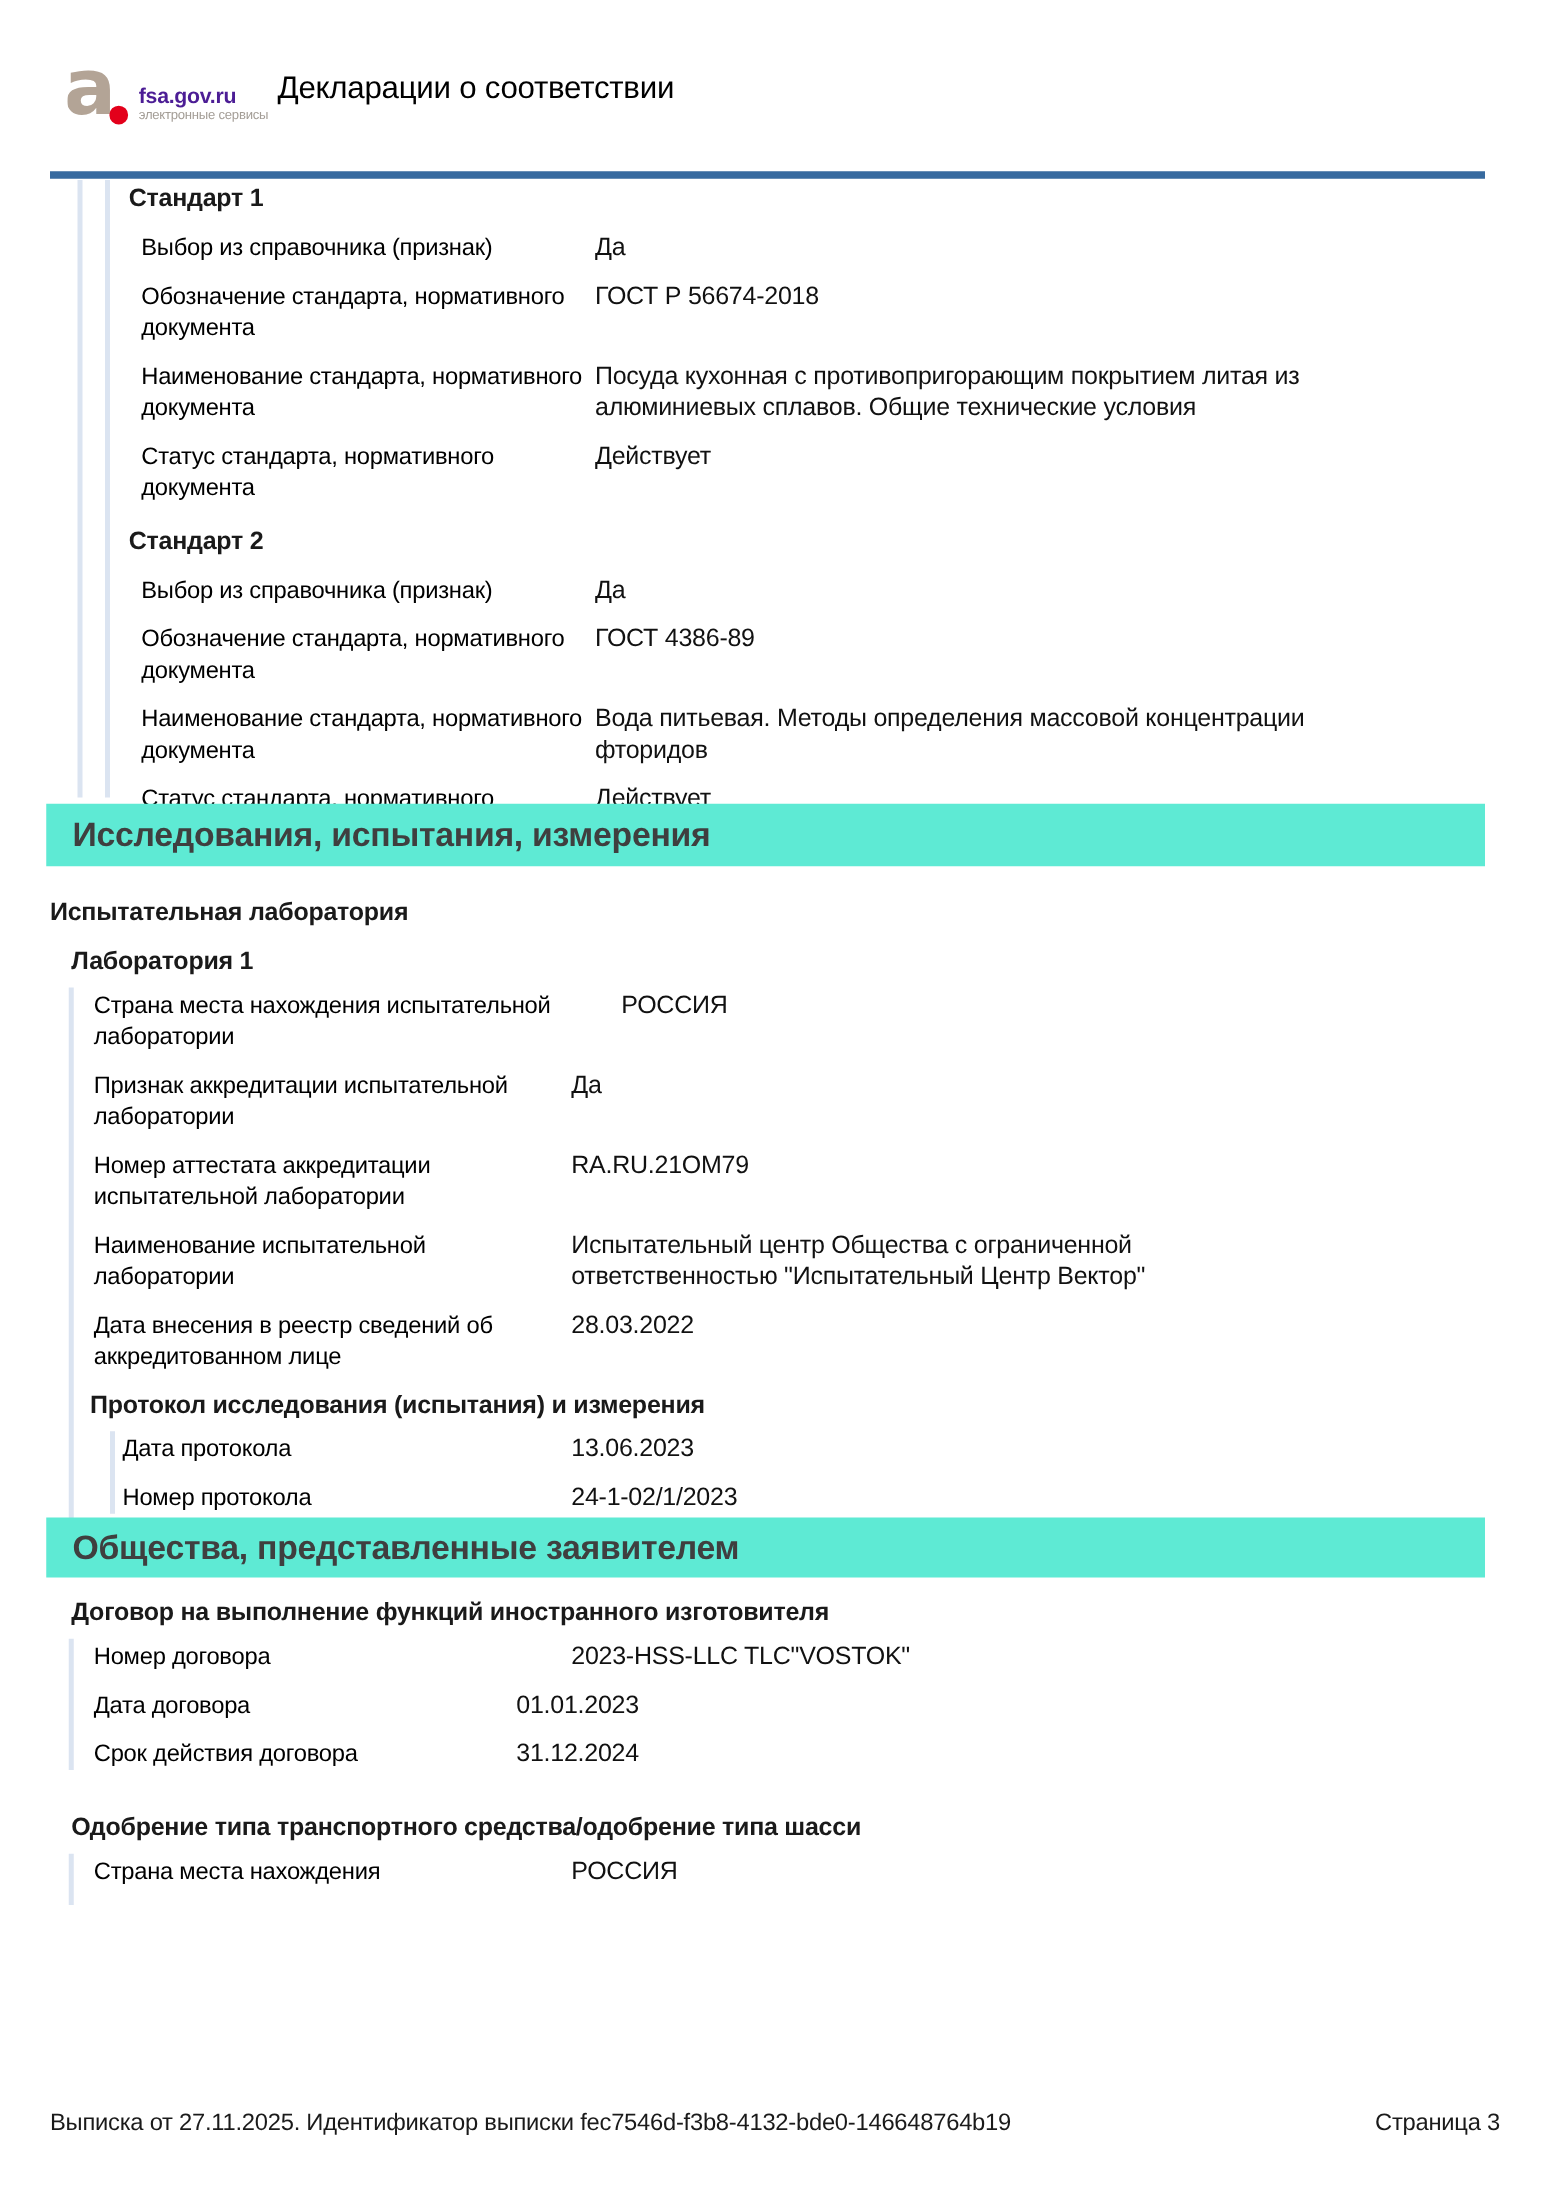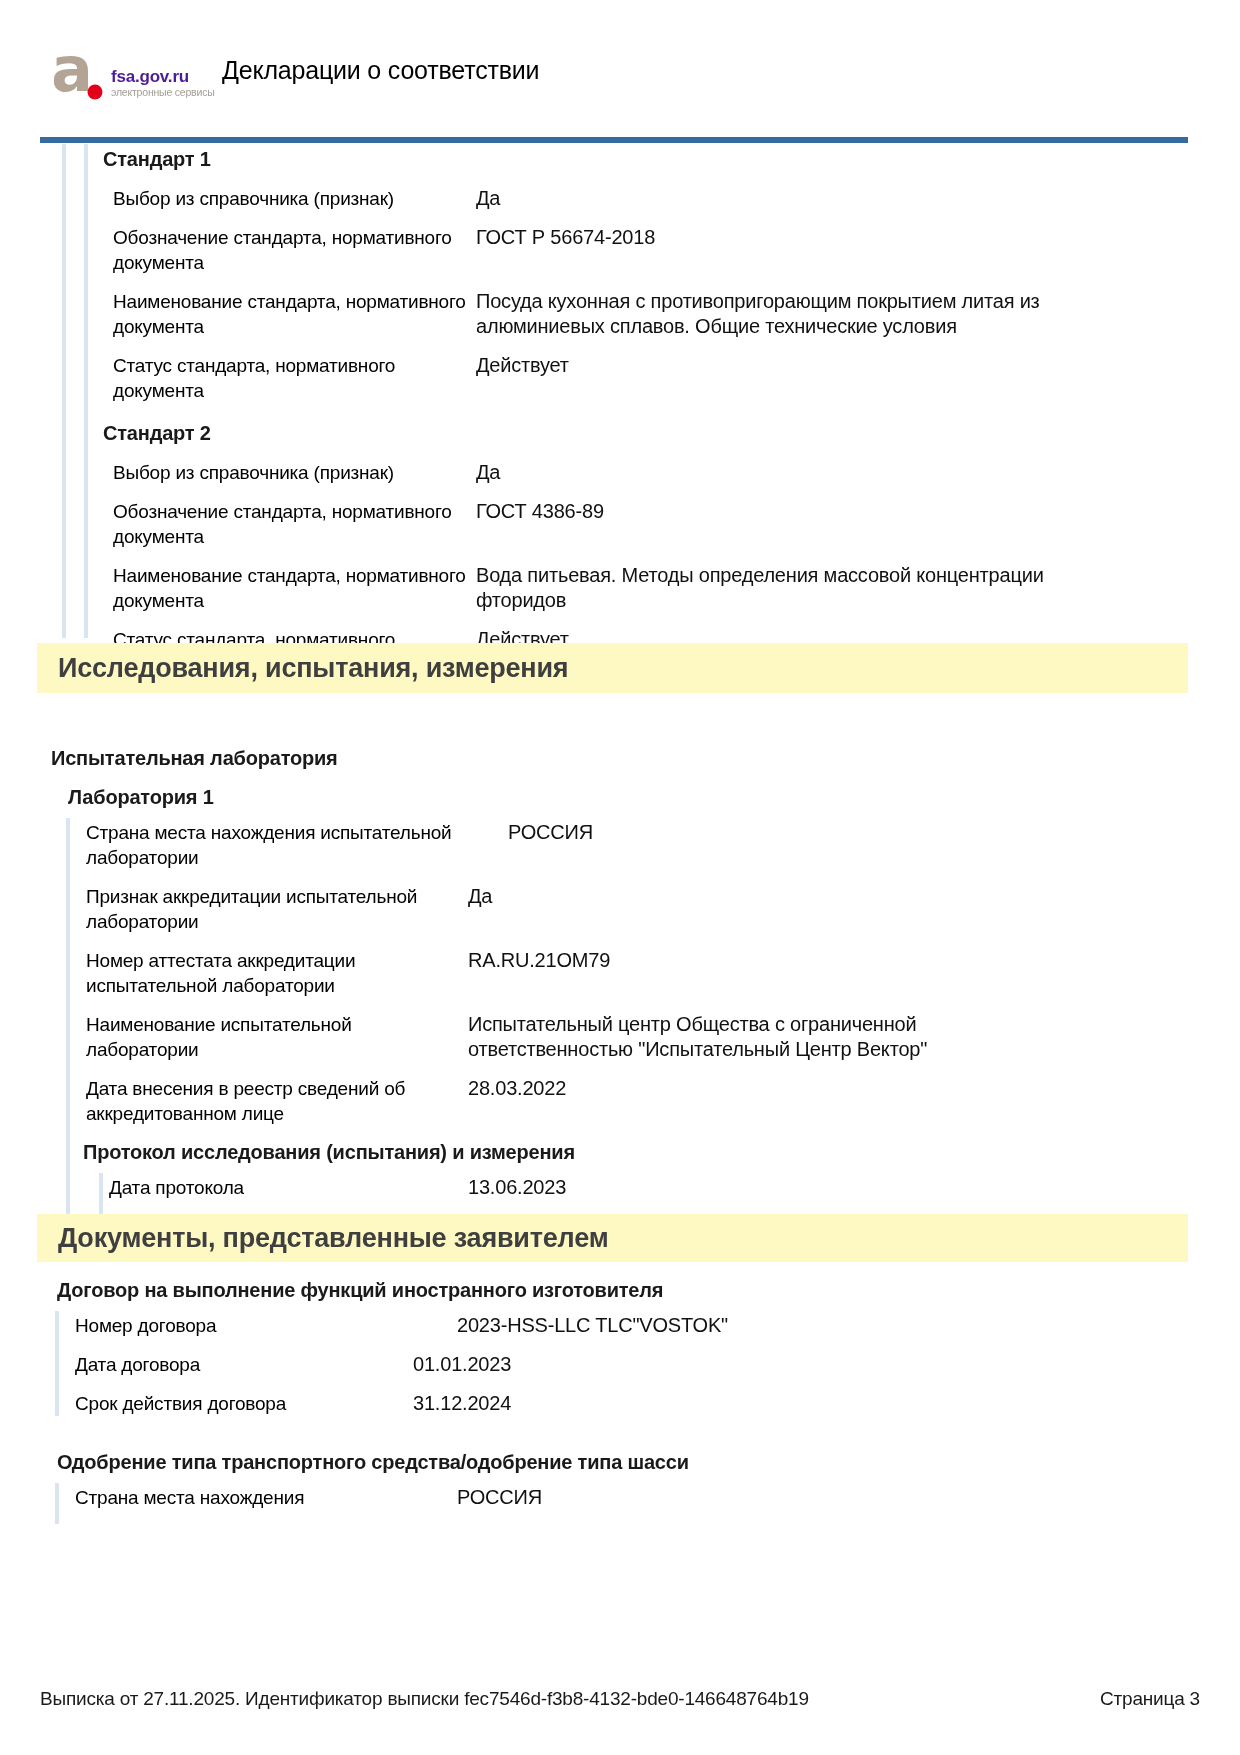--- a/index.html
+++ b/index.html
@@ -26,26 +26,26 @@
   .val{color:#111;font-size:20px;line-height:25px;}
   .bold-h{font-size:20px;font-weight:700;line-height:25px;color:#1a1a1a;}
   
   .std-block{position:absolute;left:103px;top:143px;width:995px;}
   .std-block .bold-h{padding-top:4px;}
   .std-block .bold-h + .std-rows{margin-top:0;}
   .std-rows{margin-left:10px;}
   .std-rows .row{grid-template-columns:363px 615px;}
   .std-block .bold-h.second{margin-top:14px;}
   
-  .banner{position:absolute;left:37px;width:1151px;background:#fef9c3;
+  .banner{position:absolute;left:37px;width:1151px;background:#5eead4;
     font-size:27px;font-weight:700;color:#3f3f3f;padding-left:21px;box-sizing:border-box;}
   .banner.b1{top:643px;height:50px;line-height:50px;}
   .banner.b2{top:1214px;height:48px;line-height:48px;}
   
-  .lab-block{position:absolute;left:40px;top:738px;width:1160px;margin-left:11px;}
+  .lab-block{position:absolute;left:40px;top:710px;width:1160px;}
   .lab-block .sec-h{padding-top:8px;}
   .group-h{margin:14px 0 0 17px;}
   .lab-outer{margin:8px 0 0 15px;border-left:4px solid #dbe4f1;padding-bottom:8px;}
   .lab-rows{padding-left:16px;}
   .lab-rows .row{grid-template-columns:382px 585px;}
   .lab-rows .row:first-child{margin-top:0;padding-top:2px;gap:40px;}
   .protocol-h{margin:14px 0 0 13px;}
   .protocol-rows{margin-left:29px;border-left:4px solid #dbe4f1;padding-left:6px;}
   .protocol-rows .row{grid-template-columns:359px 1fr;}
   .protocol-rows .row:first-child{margin-top:8px;padding-top:2px;}
@@ -160,21 +160,21 @@
           <div class="val">13.06.2023</div>
         </div>
         <div class="row">
           <div class="lbl">Номер протокола</div>
           <div class="val">24-1-02/1/2023</div>
         </div>
       </div>
     </div>
   </div>
 
-  <div class="banner b2">Документы, представленные заявителем</div>
+  <div class="banner b2">Общества, представленные заявителем</div>
 
   <div class="docs-block">
     <div class="bold-h doc-h">Договор на выполнение функций иностранного изготовителя</div>
     <div class="doc-rows">
       <div class="row">
         <div class="lbl">Номер договора</div>
         <div class="val">2023-HSS-LLC TLC"VOSTOK"</div>
       </div>
       <div class="row">
         <div class="lbl">Дата договора</div>

